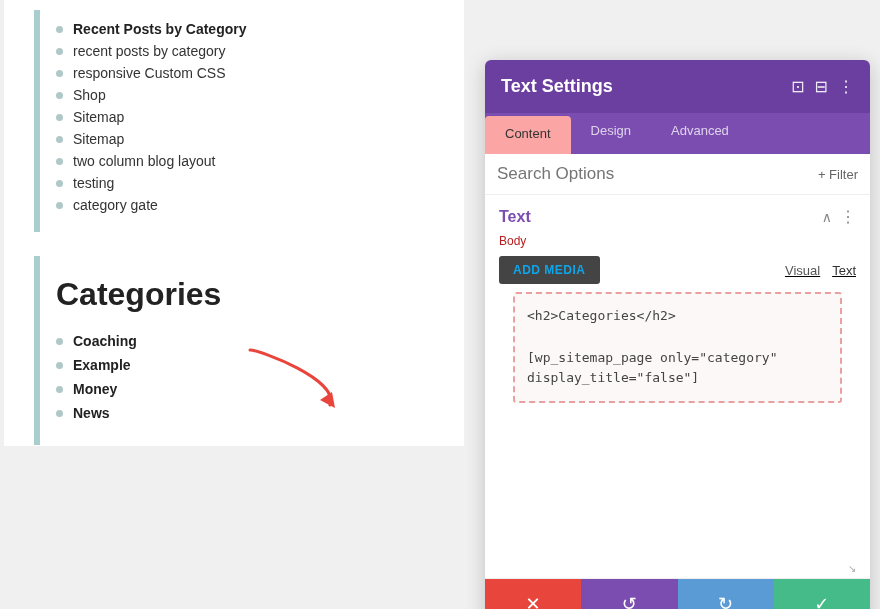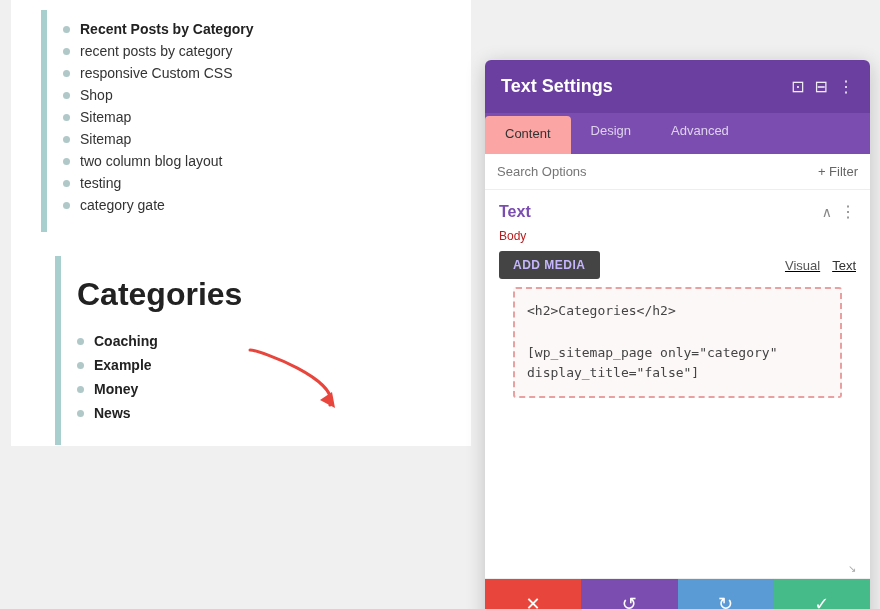--- a/index.html
+++ b/index.html
@@ -8,21 +8,21 @@
       background: #f0f0f0;
       width: 880px;
       height: 609px;
       overflow: hidden;
       position: relative;
     }
 
     
     .website-preview {
       position: absolute;
-      left: 11px;
+      left: 4px;
       top: 0;
       width: 460px;
       height: 446px;
       background: #fff;
       overflow: hidden;
     }
 
     
     .top-list-section {
       padding: 8px 0 16px 0;
@@ -67,21 +67,21 @@
     }
 
     
     .section-divider {
       height: 24px;
     }
 
     
     .categories-section {
       border-left: 6px solid #a8cece;
-      margin-left: 44px;
+      margin-left: 30px;
       padding: 20px 0 20px 0;
     }
 
     .categories-title {
       font-size: 32px;
       font-weight: 800;
       color: #222;
       padding-left: 16px;
       margin-bottom: 16px;
     }
@@ -187,21 +187,21 @@
       display: flex;
       align-items: center;
       padding: 10px 12px;
       border-bottom: 1px solid #eee;
       gap: 8px;
     }
 
     .panel-search input {
       border: none;
       outline: none;
-      font-size: 13px;
+      font-size: 17px;
       color: #999;
       flex: 1;
     }
 
     .filter-btn {
       display: flex;
       align-items: center;
       gap: 4px;
       color: #666;
       font-size: 13px;
@@ -262,21 +262,21 @@
     
     .editor-toolbar {
       display: flex;
       align-items: center;
       padding: 0 14px 8px;
       gap: 10px;
     }
 
     .add-media-btn {
       background: #444;
-      color: #c4b5fd;
+      color: #0ea5e9;
       border: none;
       padding: 7px 14px;
       font-size: 12px;
       font-weight: 600;
       border-radius: 3px;
       cursor: pointer;
       letter-spacing: 0.5px;
     }
 
     .view-toggle {

